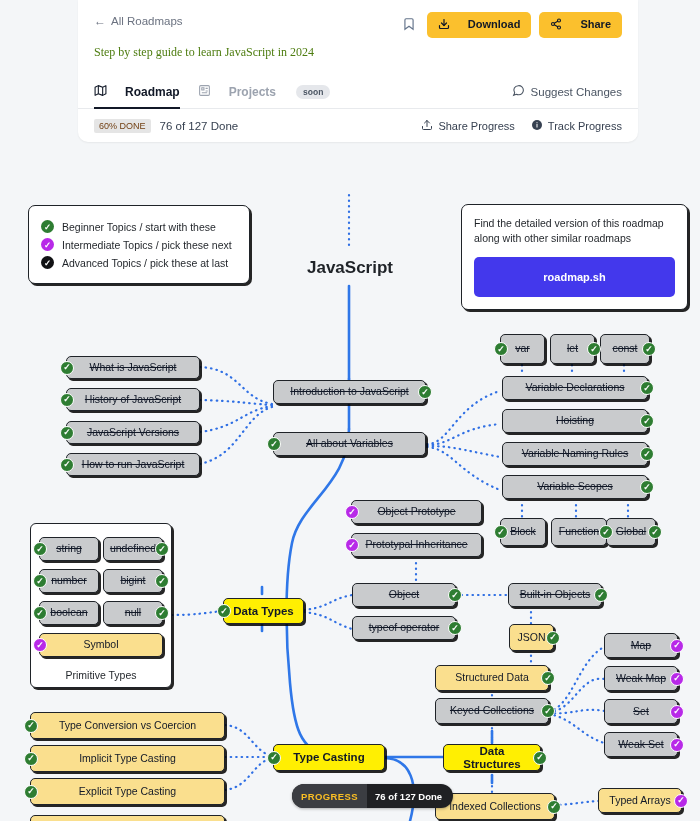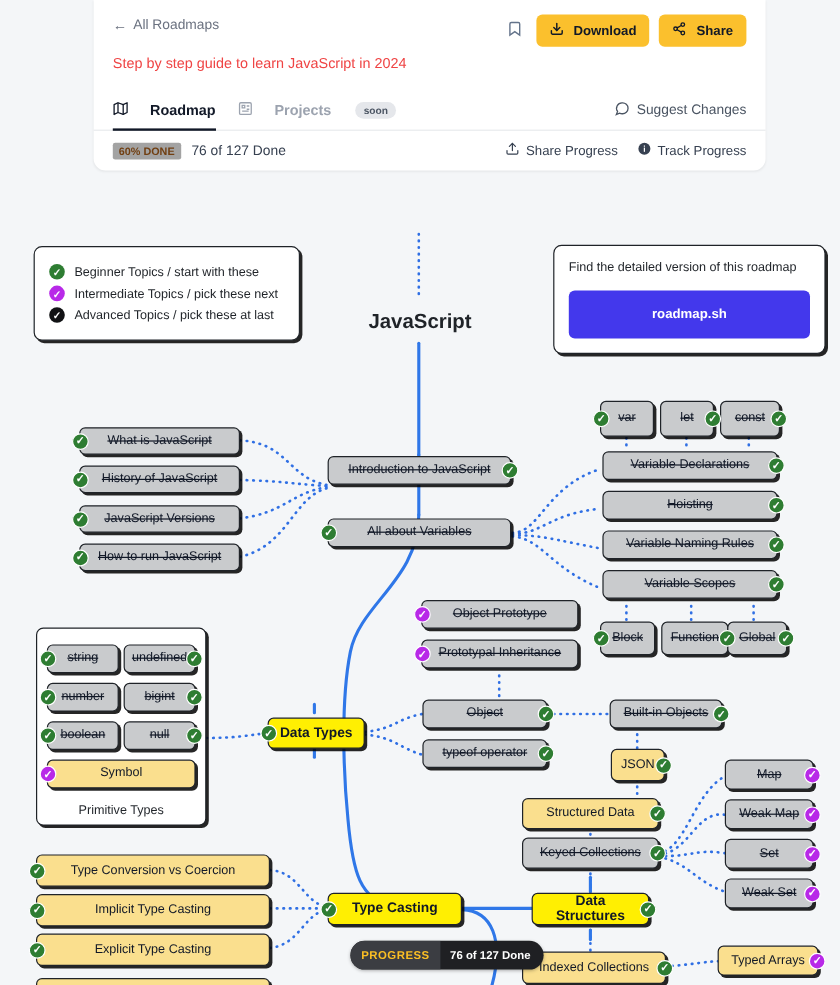--- a/index.html
+++ b/index.html
@@ -27,34 +27,34 @@
     font-size: 11.5px; color: #6b7280; text-decoration: none; cursor: pointer;
     padding-top: 3px;
   }
   .back-arrow { font-size: 12px; line-height: 1; }
   .header-actions { margin-left: auto; display: flex; align-items: center; gap: 8px; }
   .icon-btn {
     background: none; border: none; cursor: pointer;
     padding: 3px; color: #64748b; display: flex; align-items: center;
   }
   .btn-yellow {
-    display: inline-flex; align-items: center; gap: 8px;
+    display: inline-flex; gap: 18px;
     background: #fbc02d; color: #111827;
     border: none; border-radius: 5px;
     font-size: 11px; font-weight: 600;
     padding: 6px 11px; cursor: pointer;
     font-family: "Liberation Sans", sans-serif;
   }
   .page-title {
     margin: 14px 0 0 0; padding: 0 16px;
     font-size: 25px; font-weight: 700; color: #111827; letter-spacing: -0.4px;
   }
   .page-subtitle {
     margin: 7px 0 0 0; padding: 0 16px;
-    font-size: 12px; color: #ef4444;
+    font-size: 12px; color: #4d7c0f; font-family: Liberation Serif, serif;
   }
   .tabs-row {
     margin-top: 15px; padding: 0 16px;
     display: flex; align-items: center;
     border-bottom: 1px solid #e8eaed;
     height: 34px;
   }
   .tab {
     display: inline-flex; align-items: center; gap: 18px;
     font-size: 12px; font-weight: 600; color: #9ca3af;
@@ -73,22 +73,22 @@
     border-radius: 9px; padding: 2px 7px; margin-left: 2px;
   }
   .suggest {
     margin-left: auto; display: inline-flex; align-items: center; gap: 6px;
     font-size: 11.5px; color: #4b5563; cursor: pointer;
   }
   .progress-row {
     padding: 0 16px; height: 33px; display: flex; align-items: center;
   }
   .pct-badge {
-    background: #a3a3a3; color: #713f12;
-    font-size: 9px; font-weight: 700; padding: 2px 5px; border-radius: 2px;
+    background: #e5e5e5; color: #713f12;
+    font-size: 9px; font-weight: 400; padding: 2px 5px; border-radius: 2px;
   }
   .progress-text { font-size: 11.5px; color: #374151; margin-left: 9px; }
   .progress-actions { margin-left: auto; display: flex; align-items: center; gap: 16px; }
   .progress-action {
     display: inline-flex; align-items: center; gap: 5px;
     font-size: 11px; color: #374151; cursor: pointer;
   }
 
   
   .canvas { position: absolute; left: 0; top: 183px; width: 700px; height: 638px; }
@@ -368,20 +368,21 @@
         <span>Intermediate Topics / pick these next</span>
       </div>
       <div class="legend-item">
         <span class="legend-dot" style="background:#111214">✓</span>
         <span>Advanced Topics / pick these at last</span>
       </div>
     </div>
 
     <div class="promo-box">
       <div class="promo-text">Find the detailed version of this roadmap</div>
+      <div class="promo-text">along with other similar roadmaps</div>
       <button class="promo-btn">roadmap.sh</button>
     </div>
 
     <div class="js-label">JavaScript</div>
 
     <div class="group-box" style="left:30px; top:340px; width:142px; height:165px;">
       <span class="group-label">Primitive Types</span>
     </div>
 
     <div class="node done" style="left:66px; top:173px; width:134px; height:23px;">

